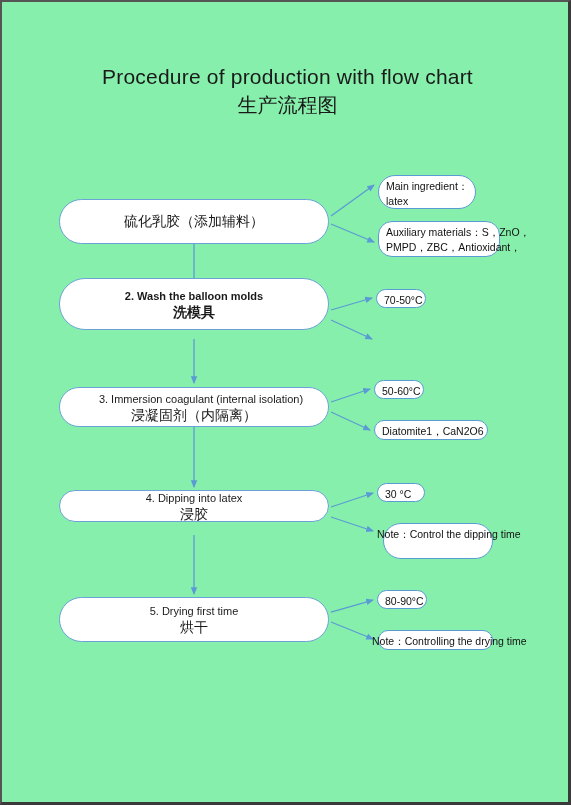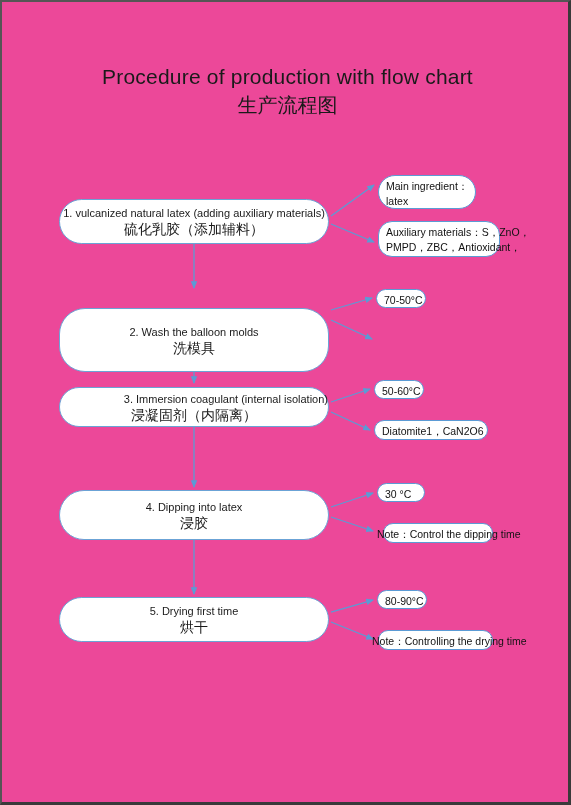--- a/index.html
+++ b/index.html
@@ -8,21 +8,21 @@
     background: #ffffff;
   }
   body {
     font-family: "Liberation Sans", "DejaVu Sans", sans-serif;
   }
 
   .page {
     position: relative;
     width: 571px;
     height: 805px;
-    background: #ec4899;
+    background: #86efac;
     box-sizing: border-box;
     border-right: 3px solid #3a3a3a;
     border-bottom: 3px solid #3a3a3a;
     border-top: 2px solid #555555;
     border-left: 2px solid #555555;
     overflow: hidden;
   }
 
   .title-block {
     position: absolute;
@@ -55,21 +55,21 @@
     box-sizing: border-box;
     border: 1.3px solid #6ba3d6;
     border-radius: 26px;
     background: #ffffff;
     display: flex;
     flex-direction: column;
     align-items: center;
     justify-content: center;
   }
   .step-box.left-align {
-    align-items: flex-end;
+    align-items: center;
     padding-left: 14px;
   }
   .step-line-en {
     font-size: 11px;
     color: #1a1a1a;
     line-height: 16px;
     white-space: nowrap;
   }
   .step-line-zh {
     font-size: 14px;
@@ -141,59 +141,58 @@
     <line x1="329" y1="410" x2="368" y2="428" stroke="#5b9bd5" stroke-width="1.3" marker-end="url(#ah)"></line>
 
     <line x1="329" y1="505" x2="371" y2="491" stroke="#5b9bd5" stroke-width="1.3" marker-end="url(#ah)"></line>
     <line x1="329" y1="515" x2="371" y2="529" stroke="#5b9bd5" stroke-width="1.3" marker-end="url(#ah)"></line>
 
     <line x1="329" y1="610" x2="371" y2="598" stroke="#5b9bd5" stroke-width="1.3" marker-end="url(#ah)"></line>
     <line x1="329" y1="620" x2="371" y2="637" stroke="#5b9bd5" stroke-width="1.3" marker-end="url(#ah)"></line>
   </svg>
 
   <div class="step-box" style="top:197px; height:45px;">
-    <div class="step-line-en">1. vulcanized natural latex (adding auxiliary materials)</div>
     <div class="step-line-zh">硫化乳胶（添加辅料）</div>
   </div>
   <div class="note-box" style="top:219px; left:376px; width:122px; height:36px; overflow:visible;">
     <div>Auxiliary materials：S，ZnO，</div>
     <div>PMPD，ZBC，Antioxidant，</div>
   </div>
   <div class="note-box pill" style="top:173px; left:376px; width:98px; height:34px;">
     <div>Main ingredient：</div>
     <div>latex</div>
   </div>
 
-  <div class="step-box" style="top:306px; height:64px;">
+  <div class="step-box" style="top:276px; height:52px;font-weight:bold;">
     <div class="step-line-en">2. Wash the balloon molds</div>
     <div class="step-line-zh">洗模具</div>
   </div>
   <div class="note-box pill" style="top:287px; left:374px; width:50px; height:19px;">
     <div>70-50°C</div>
   </div>
 
   <div class="step-box left-align" style="top:385px; height:40px;">
     <div class="step-line-en">3.   Immersion coagulant (internal isolation)</div>
     <div class="step-line-zh">浸凝固剂（内隔离）</div>
   </div>
   <div class="note-box pill" style="top:378px; left:372px; width:50px; height:19px;">
     <div>50-60°C</div>
   </div>
   <div class="note-box pill" style="top:418px; left:372px; width:114px; height:20px;">
     <div>Diatomite1，CaN2O6</div>
   </div>
 
-  <div class="step-box" style="top:488px; height:50px;">
+  <div class="step-box" style="top:488px; height:32px;">
     <div class="step-line-en">4. Dipping into latex</div>
     <div class="step-line-zh">浸胶</div>
   </div>
   <div class="note-box pill" style="top:481px; left:375px; width:48px; height:19px;">
     <div>30 °C</div>
   </div>
-  <div class="note-box pill" style="top:521px; left:381px; width:110px; height:20px; overflow:visible; padding-left:0; padding-right:0;">
+  <div class="note-box pill" style="top:521px; left:381px; width:110px; height:36px; overflow:visible; padding-left:0; padding-right:0;">
     <div style="position:relative; left:-7px;">Note：Control the dipping time</div>
   </div>
 
   <div class="step-box" style="top:595px; height:45px;align-items:center;">
     <div class="step-line-en">5. Drying first time</div>
     <div class="step-line-zh">烘干</div>
   </div>
   <div class="note-box pill" style="top:588px; left:375px; width:50px; height:19px;">
     <div>80-90°C</div>
   </div>

